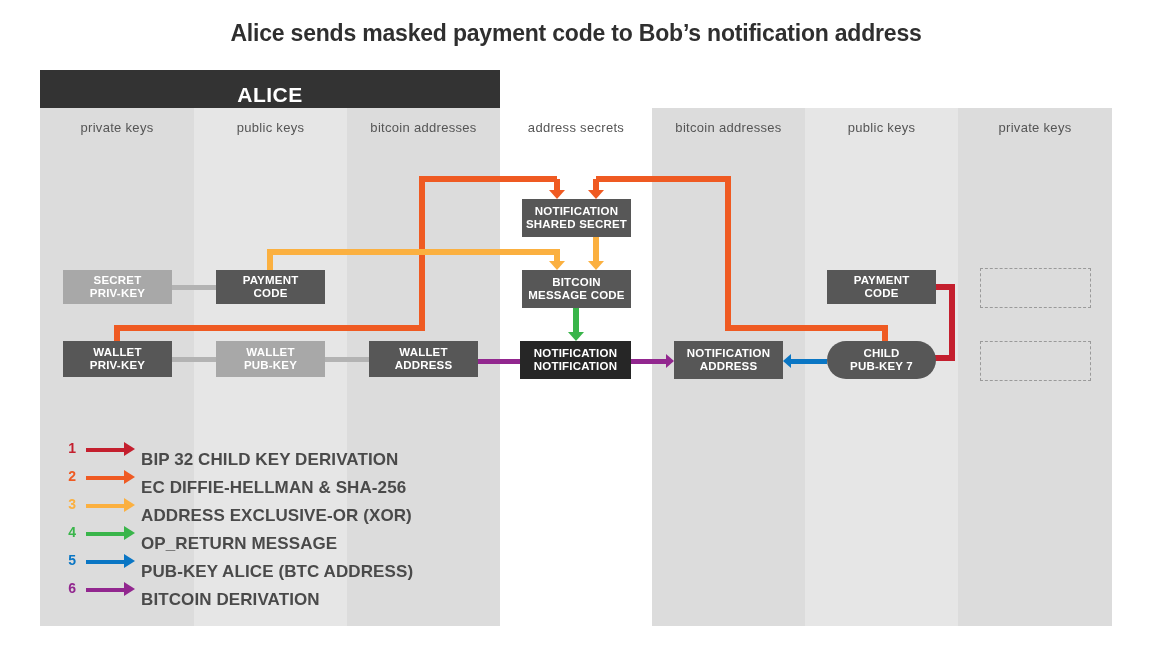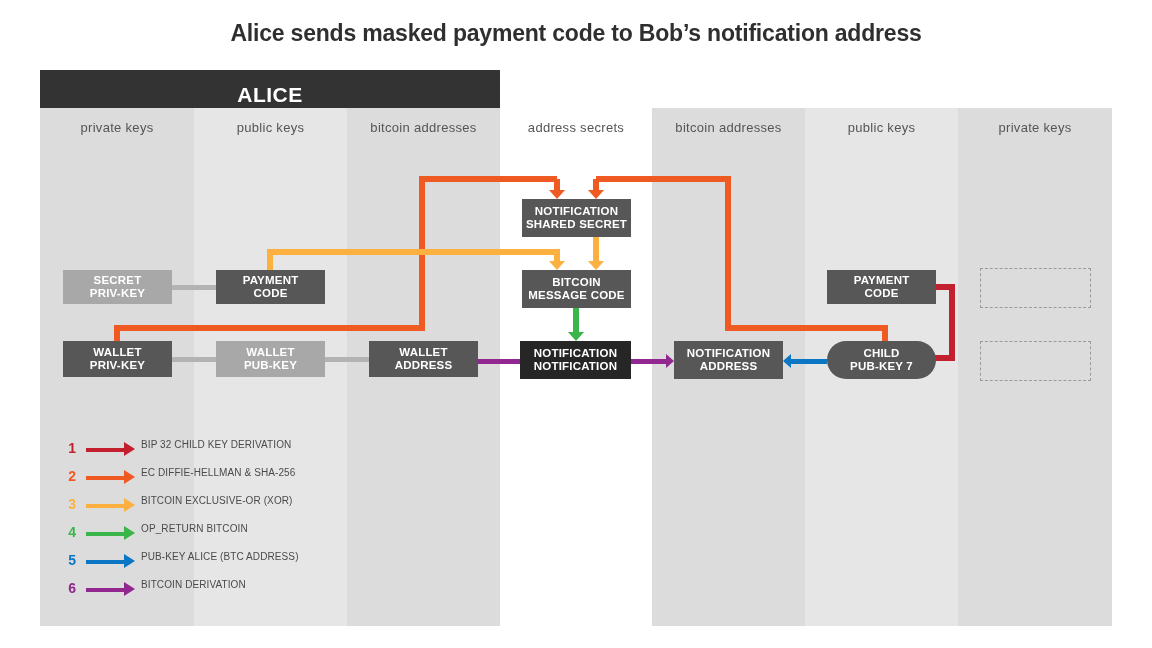--- a/index.html
+++ b/index.html
@@ -50,22 +50,22 @@
   
   .legend{position:absolute;left:62px;top:438px;z-index:40;}
   .lg-row{position:relative;height:24px;margin-bottom:4px;}
   .lg-num{
     position:absolute;left:0;top:2px;width:14px;text-align:right;
     font-size:14px;font-weight:bold;
   }
   .lg-line{position:absolute;left:24px;top:10px;width:38px;height:4px;}
   .lg-head{position:absolute;left:62px;top:4px;width:0;height:0;
     border-top:7px solid transparent;border-bottom:7px solid transparent;}
-  .lg-label{position:absolute;left:79px;top:1px;font-size:10px;
-    font-weight:normal;color:#4a4a4a;white-space:nowrap;letter-spacing:0.1px;}
+  .lg-label{position:absolute;left:79px;top:12px;font-size:17px;
+    font-weight:bold;color:#4a4a4a;white-space:nowrap;letter-spacing:0.1px;}
 </style>
 </head>
 <body>
 
 <div id="stage">
 
   <div class="title">Alice sends masked payment code to Bob’s notification address</div>
 
   <div id="cols">
       <div class="col" style="left: 40px; width: 154px; background: rgb(220, 220, 220);"></div>
@@ -183,27 +183,27 @@
       <div class="lg-row">
         <div class="lg-num" style="color: rgb(239, 90, 34);">2</div>
         <div class="lg-line" style="background: rgb(239, 90, 34);"></div>
         <div class="lg-head" style="border-left: 11px solid rgb(239, 90, 34);"></div>
         <div class="lg-label">EC DIFFIE-HELLMAN &amp; SHA-256</div>
       </div>
       <div class="lg-row">
         <div class="lg-num" style="color: rgb(251, 176, 64);">3</div>
         <div class="lg-line" style="background: rgb(251, 176, 64);"></div>
         <div class="lg-head" style="border-left: 11px solid rgb(251, 176, 64);"></div>
-        <div class="lg-label">BITCOIN EXCLUSIVE-OR (XOR)</div>
+        <div class="lg-label">ADDRESS EXCLUSIVE-OR (XOR)</div>
       </div>
       <div class="lg-row">
         <div class="lg-num" style="color: rgb(57, 181, 74);">4</div>
         <div class="lg-line" style="background: rgb(57, 181, 74);"></div>
         <div class="lg-head" style="border-left: 11px solid rgb(57, 181, 74);"></div>
-        <div class="lg-label">OP_RETURN BITCOIN</div>
+        <div class="lg-label">OP_RETURN MESSAGE</div>
       </div>
       <div class="lg-row">
         <div class="lg-num" style="color: rgb(10, 118, 196);">5</div>
         <div class="lg-line" style="background: rgb(10, 118, 196);"></div>
         <div class="lg-head" style="border-left: 11px solid rgb(10, 118, 196);"></div>
         <div class="lg-label">PUB-KEY ALICE (BTC ADDRESS)</div>
       </div>
       <div class="lg-row">
         <div class="lg-num" style="color: rgb(146, 39, 143);">6</div>
         <div class="lg-line" style="background: rgb(146, 39, 143);"></div>

